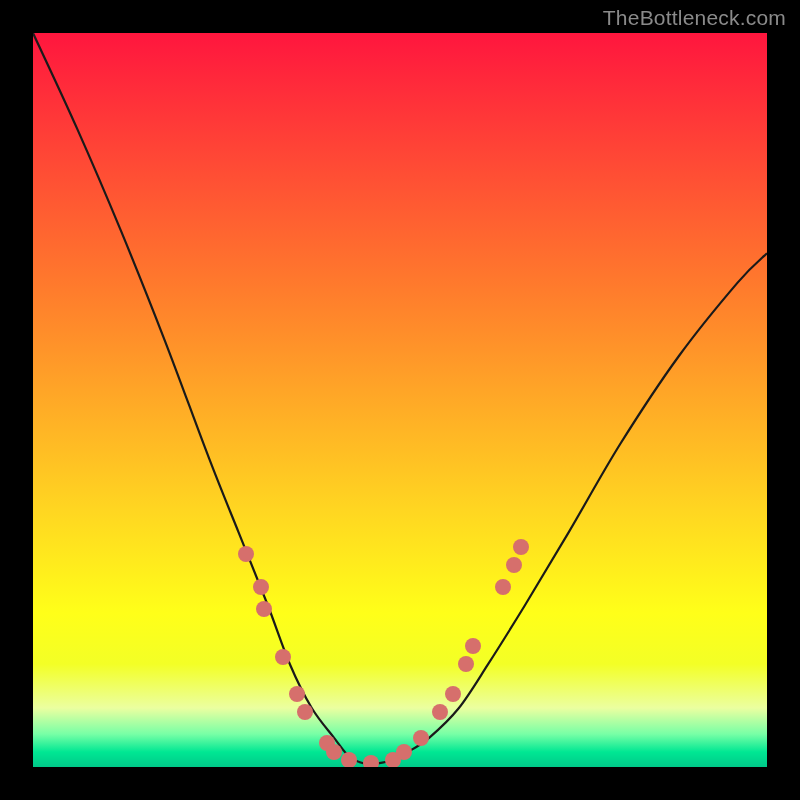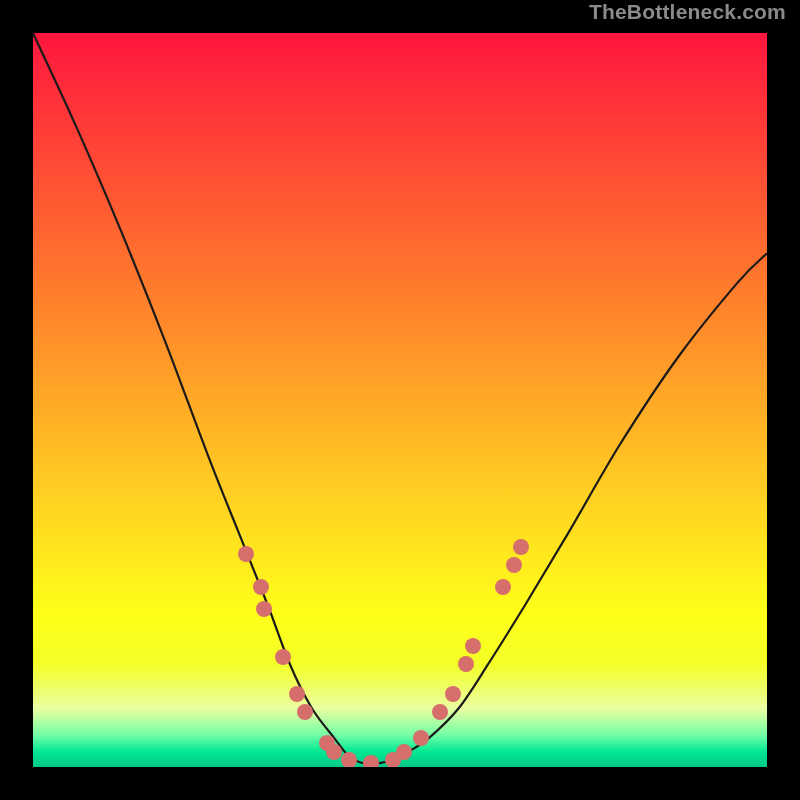--- a/index.html
+++ b/index.html
@@ -43,25 +43,25 @@
     width: 734px; height: 734px;
     overflow: visible;
   }
   .dot {
     position: absolute;
     border-radius: 50%;
     transform: translate(-50%, -50%);
   }
   .watermark {
     position: absolute;
-    top: 0;
+    top: 6px;
     right: 14px;
     color: #8a8a8a;
     font-size: 21px;
-    font-weight: 700;
+    font-weight: 400;
     letter-spacing: 0.2px;
     user-select: none;
   }
 </style>
 </head>
 <body>
 
 <div class="frame">
   <div class="plot" id="plot">
 

